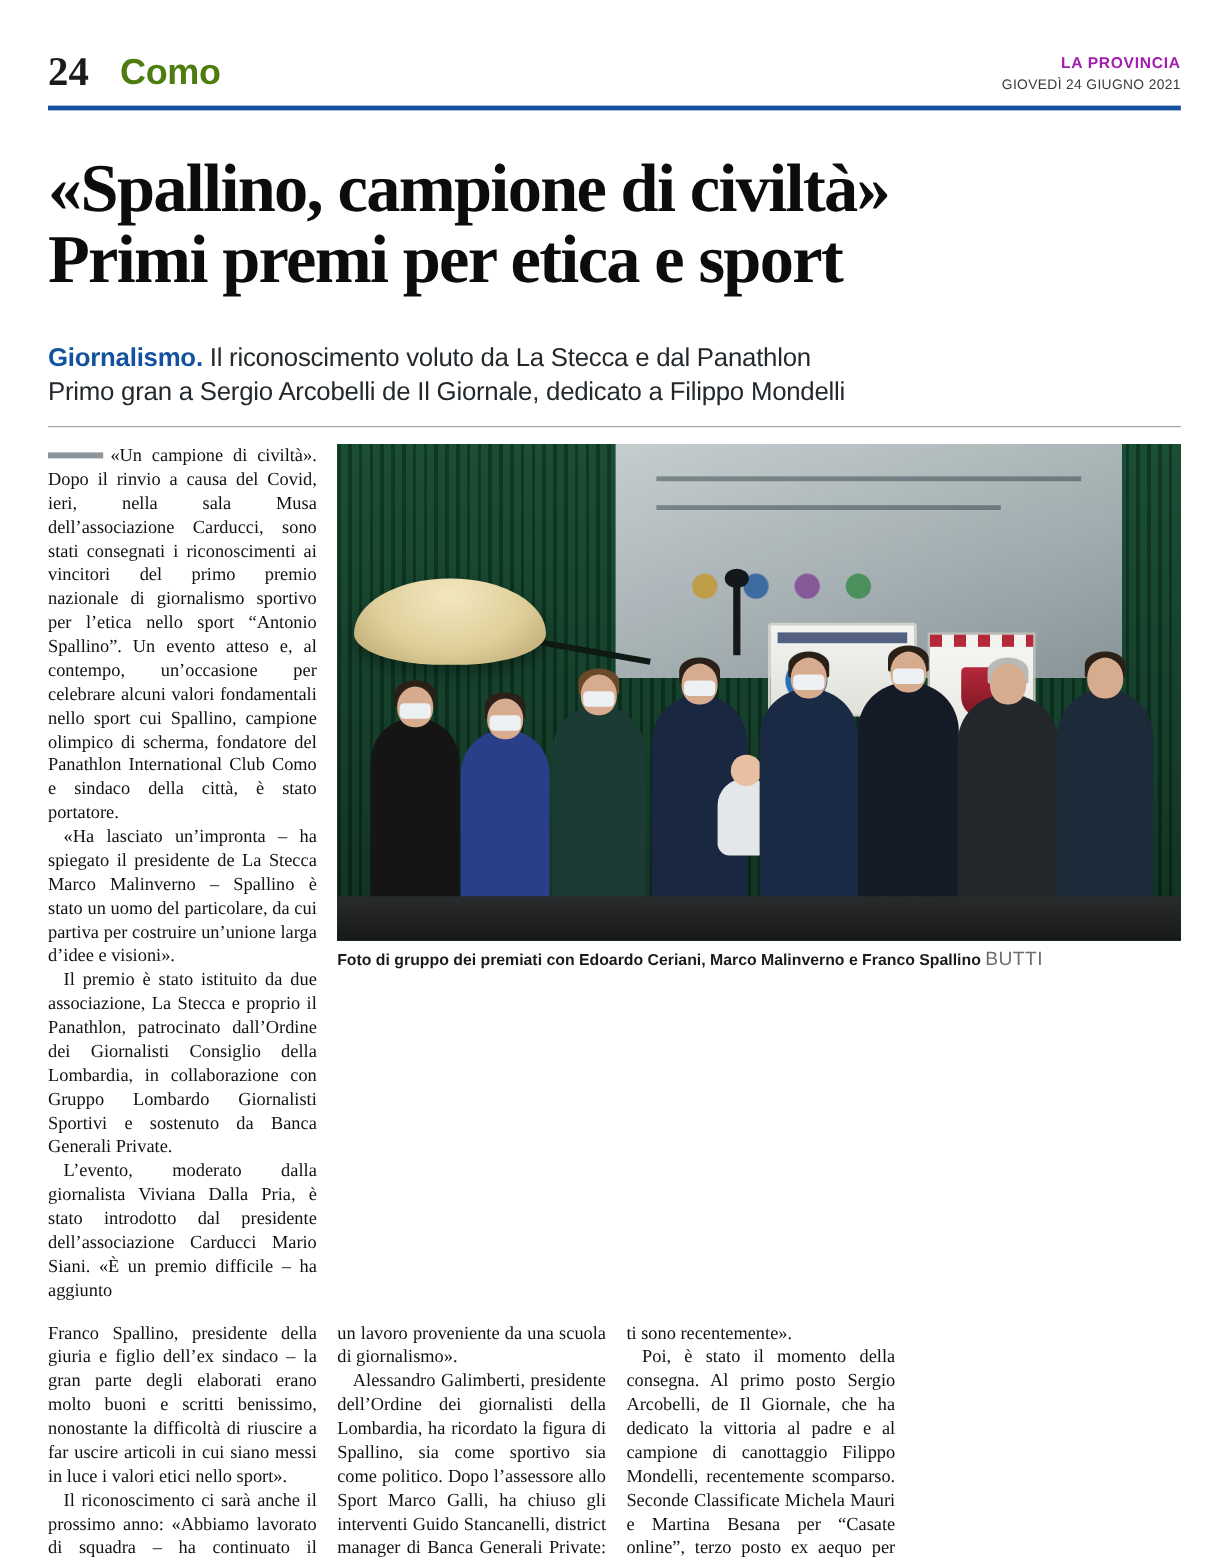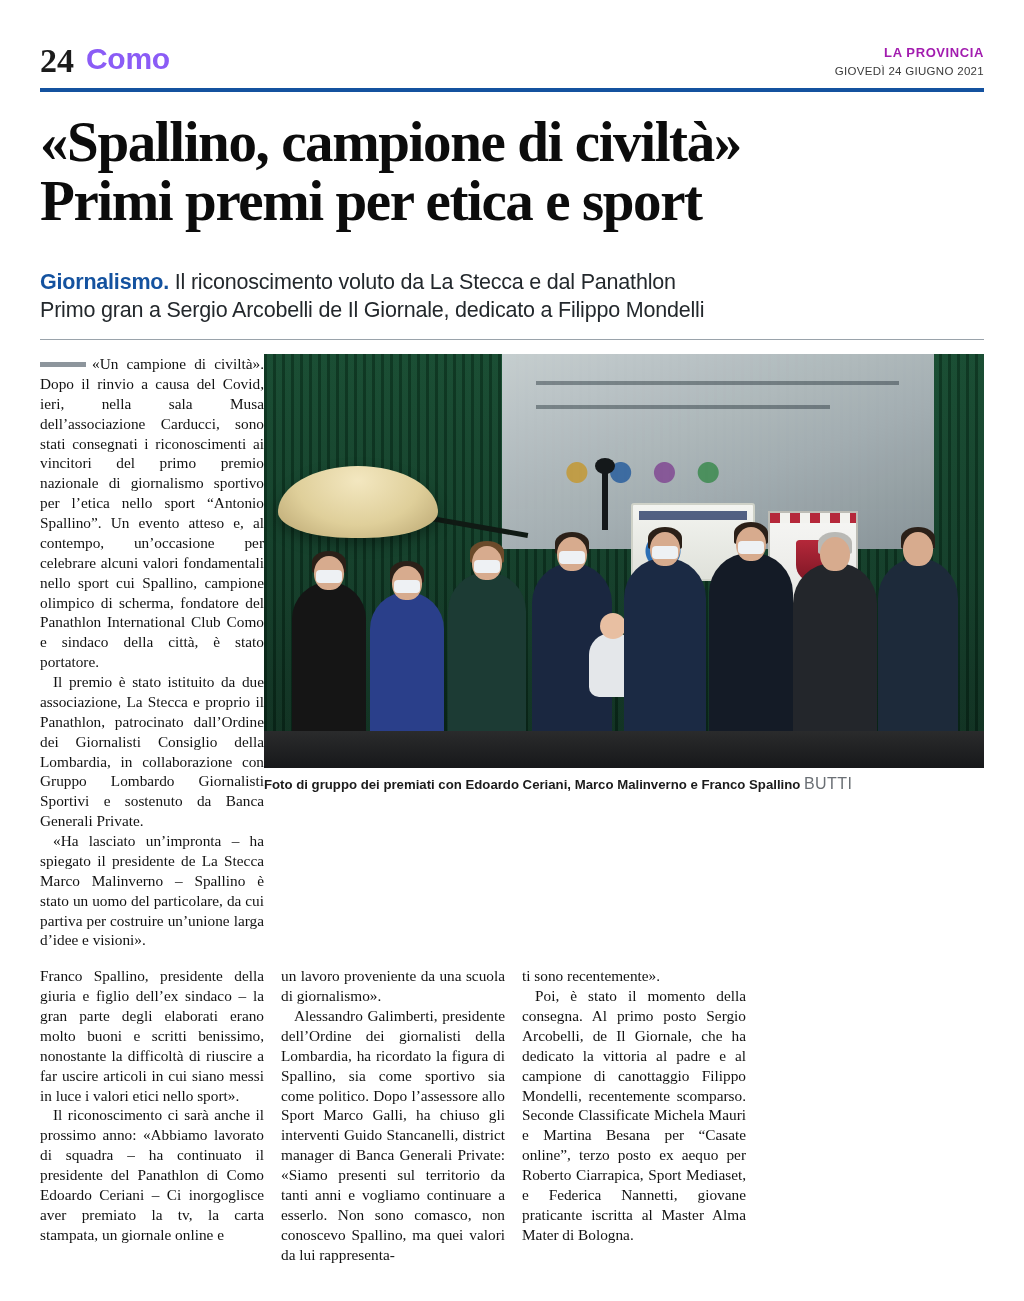--- a/index.html
+++ b/index.html
@@ -23,35 +23,35 @@
   }
 
   
   .masthead {
     display: flex;
     align-items: flex-end;
     justify-content: space-between;
   }
   .masthead-left {
     display: flex;
-    align-items: flex-start;
-    gap: 12px;
+    align-items: center;
+    gap: 26px;
   }
   .page-number {
     font-family: "Liberation Serif", serif;
     font-size: 34px;
     font-weight: 700;
     color: #1b1b1b;
     line-height: 1;
   }
   .section-name {
     font-family: "Liberation Sans", sans-serif;
     font-size: 30px;
     font-weight: 700;
-    color: #8b5cf6;
+    color: #4d7c0f;
     line-height: 1;
     letter-spacing: -0.3px;
   }
   .masthead-right {
     text-align: right;
     line-height: 1.25;
   }
   .paper-name {
     font-size: 13px;
     font-weight: 700;
@@ -65,21 +65,21 @@
     margin-top: 2px;
   }
   .rule-thick {
     margin-top: 10px;
     height: 4px;
     background: #14529f;
   }
 
   
   .headline {
-    margin-top: 20px;
+    margin-top: 36px;
     font-family: "Liberation Serif", serif;
     font-weight: 700;
     font-size: 57px;
     line-height: 1.04;
     letter-spacing: -1.4px;
     color: #0c0c0c;
   }
   .headline .l2 {
     display: block;
   }
@@ -99,20 +99,21 @@
   .rule-thin {
     margin-top: 14px;
     height: 1.5px;
     background: #9aa3ab;
   }
 
   
   .body-area {
     margin-top: 14px;
     display: flex;
+    gap: 17px;
   }
   .col-narrow {
     width: 224px;
     flex: 0 0 224px;
   }
   .right-area {
     flex: 1 1 auto;
   }
 
   .bodytext {
@@ -340,22 +341,23 @@
   <div class="subhead">
     <span class="lead-word">Giornalismo.</span><span> Il riconoscimento voluto da La Stecca e dal Panathlon</span><br>
     <span>Primo gran a Sergio Arcobelli de Il Giornale, dedicato a Filippo Mondelli</span>
   </div>
   <div class="rule-thin"></div>
 
   <div class="body-area">
 
     <div class="col-narrow bodytext">
       <p class="first"><span class="dinkus"></span><span>«Un campione di civiltà». Dopo il rinvio a causa del Covid, ieri, nella sala Musa dell’associazione Carducci, sono stati consegnati i riconoscimenti ai vincitori del primo premio nazionale di giornalismo sportivo per l’etica nello sport “Antonio Spallino”. Un evento atteso e, al contempo, un’occasione per celebrare alcuni valori fondamentali nello sport cui Spallino, campione olimpico di scherma, fondatore del Panathlon International Club Como e sindaco della città, è stato portatore.</span></p>
+      <p>«Ha lasciato un’impronta – ha spiegato il presidente de La Stecca Marco Malinverno – Spallino è stato un uomo del particolare, da cui partiva per costruire un’unione larga d’idee e visioni».</p>
       <p>Il premio è stato istituito da due associazione, La Stecca e proprio il Panathlon, patrocinato dall’Ordine dei Giornalisti Consiglio della Lombardia, in collaborazione con Gruppo Lombardo Giornalisti Sportivi e sostenuto da Banca Generali Private.</p>
-      <p>«Ha lasciato un’impronta – ha spiegato il presidente de La Stecca Marco Malinverno – Spallino è stato un uomo del particolare, da cui partiva per costruire un’unione larga d’idee e visioni».</p>
+      <p>L’evento, moderato dalla giornalista Viviana Dalla Pria, è stato introdotto dal presidente dell’associazione Carducci Mario Siani. «È un premio difficile – ha aggiunto</p>
     </div>
 
     <div class="right-area photo-block">
       <div class="photo">
         <div class="wall"></div>
         <div class="screen">
           <div class="screen-txt"></div>
           <div class="screen-txt b"></div>
           <div class="screen-logos"></div>
         </div>

